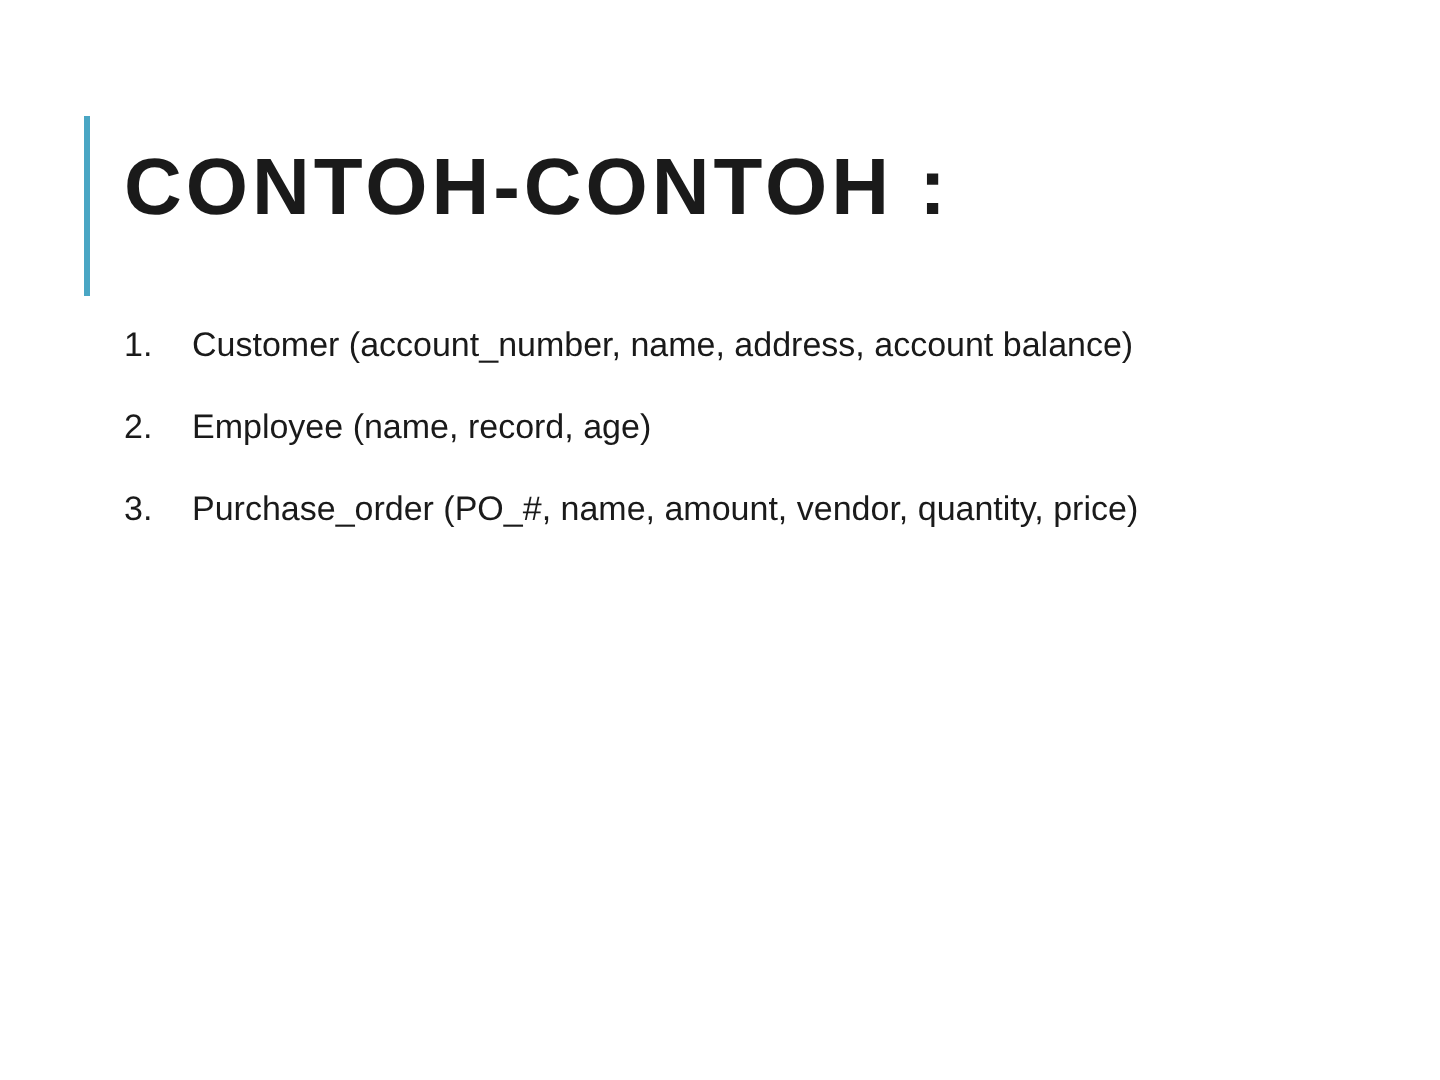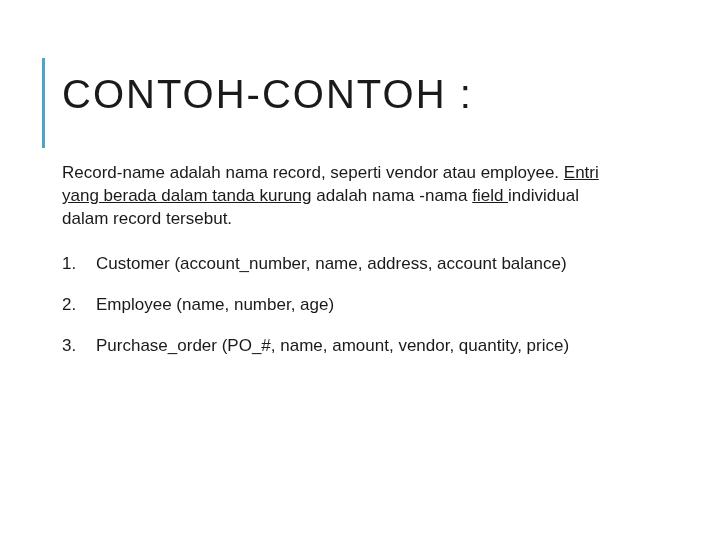--- a/index.html
+++ b/index.html
@@ -18,21 +18,21 @@
     width: 3px;
     height: 90px;
     background: #4aa6c4;
   }
   .slide {
     padding: 70px 60px 0 62px;
   }
   .title {
     font-size: 40px;
     letter-spacing: 2px;
-    font-weight: 400;
+    font-weight: 700;
     color: #1a1a1a;
     margin-bottom: 44px;
     line-height: 1.2;
   }
   .body-text {
     font-size: 17px;
     color: #1a1a1a;
     line-height: 1.35;
     margin-bottom: 22px;
     max-width: 560px;
@@ -58,31 +58,28 @@
   .list-content { flex: 1; }
 </style>
 </head>
 <body>
 
 <div class="accent-bar"></div>
 
 <div class="slide">
   <h1 class="title">CONTOH-CONTOH :</h1>
 
-  <p class="body-text">
-    <span>Record-name adalah nama record, seperti vendor atau employee. </span><span class="underline">Entri yang berada dalam tanda kurung</span><span> adalah nama -nama </span><span class="underline">field </span><span>individual dalam record tersebut.</span>
-  </p>
 
   <ol class="list">
     <li class="list-item">
       <span class="list-num">1.</span>
       <span class="list-content">Customer (account_number, name, address, account balance)</span>
     </li>
     <li class="list-item">
       <span class="list-num">2.</span>
-      <span class="list-content">Employee (name, number, age)</span>
+      <span class="list-content">Employee (name, record, age)</span>
     </li>
     <li class="list-item">
       <span class="list-num">3.</span>
       <span class="list-content">Purchase_order (PO_#, name, amount, vendor, quantity, price)</span>
     </li>
   </ol>
 </div>
 
 </body></html>

